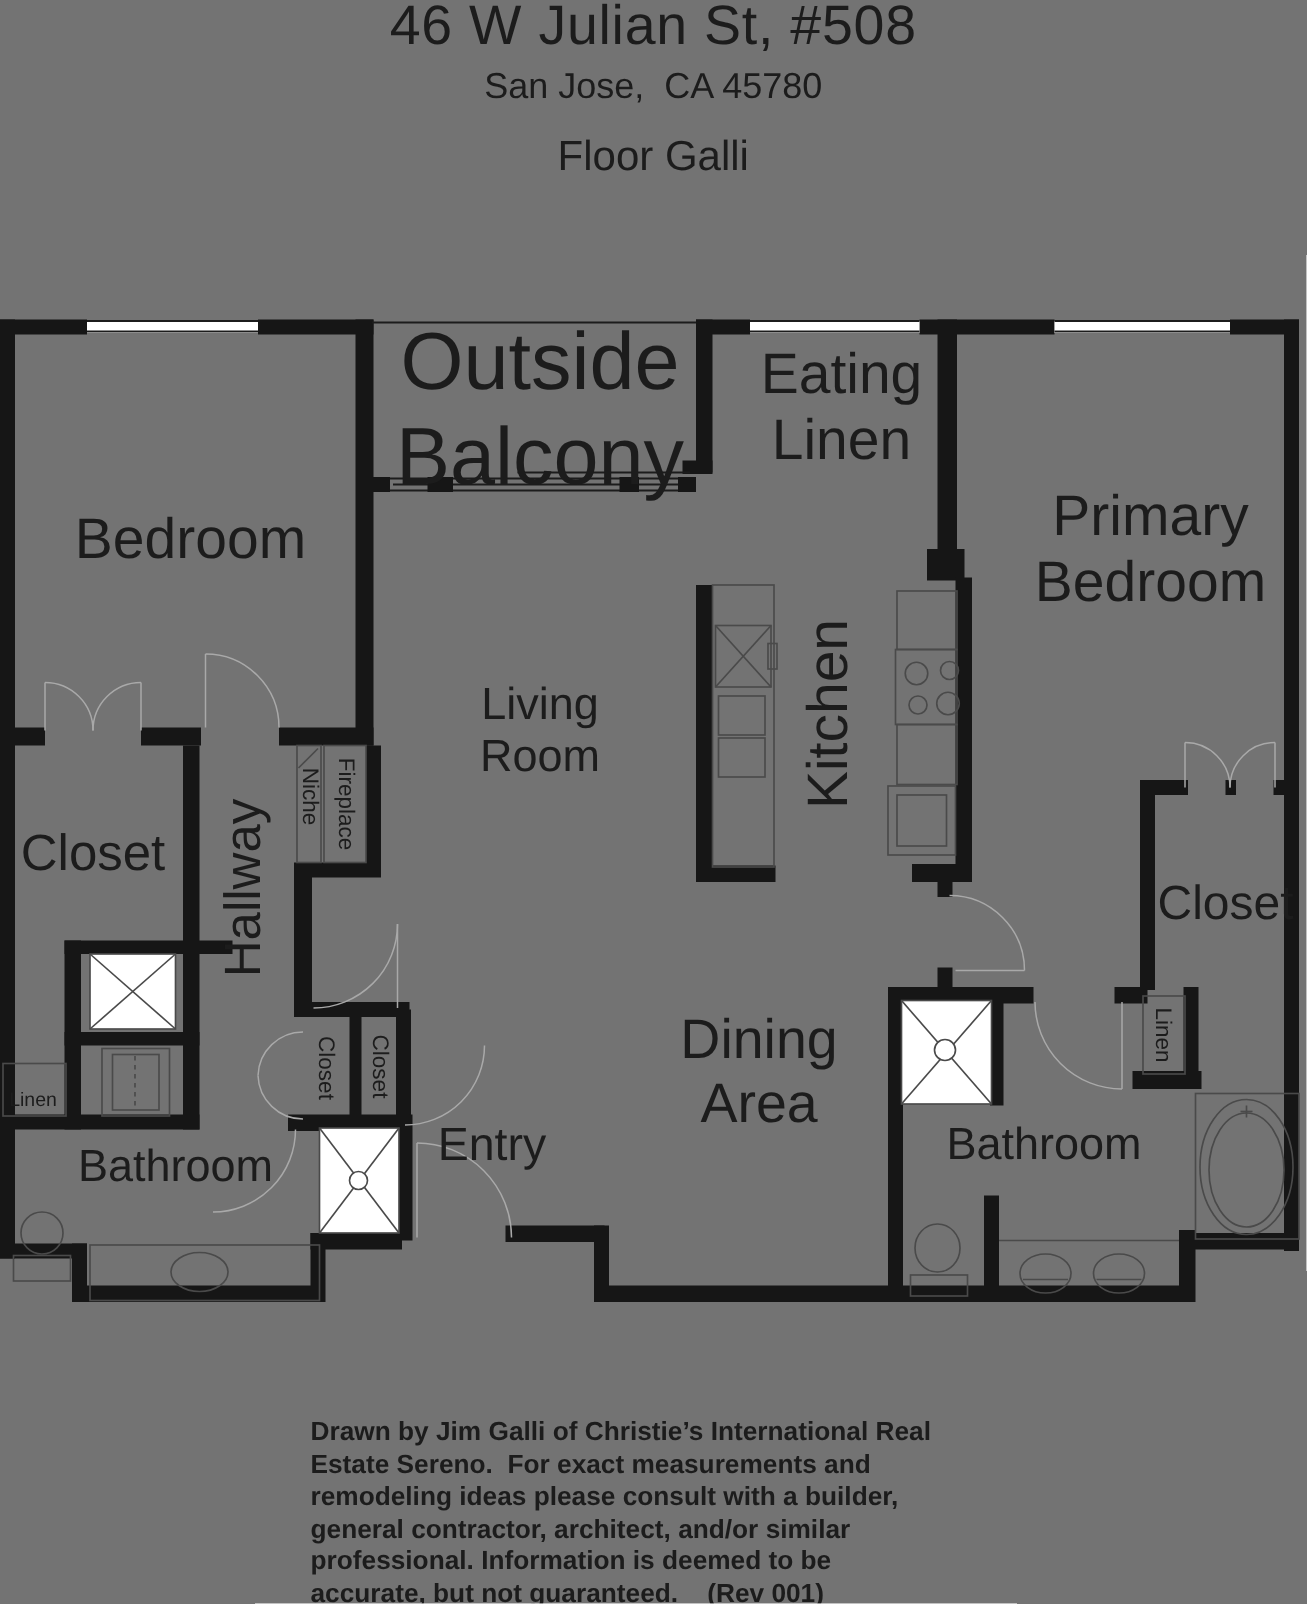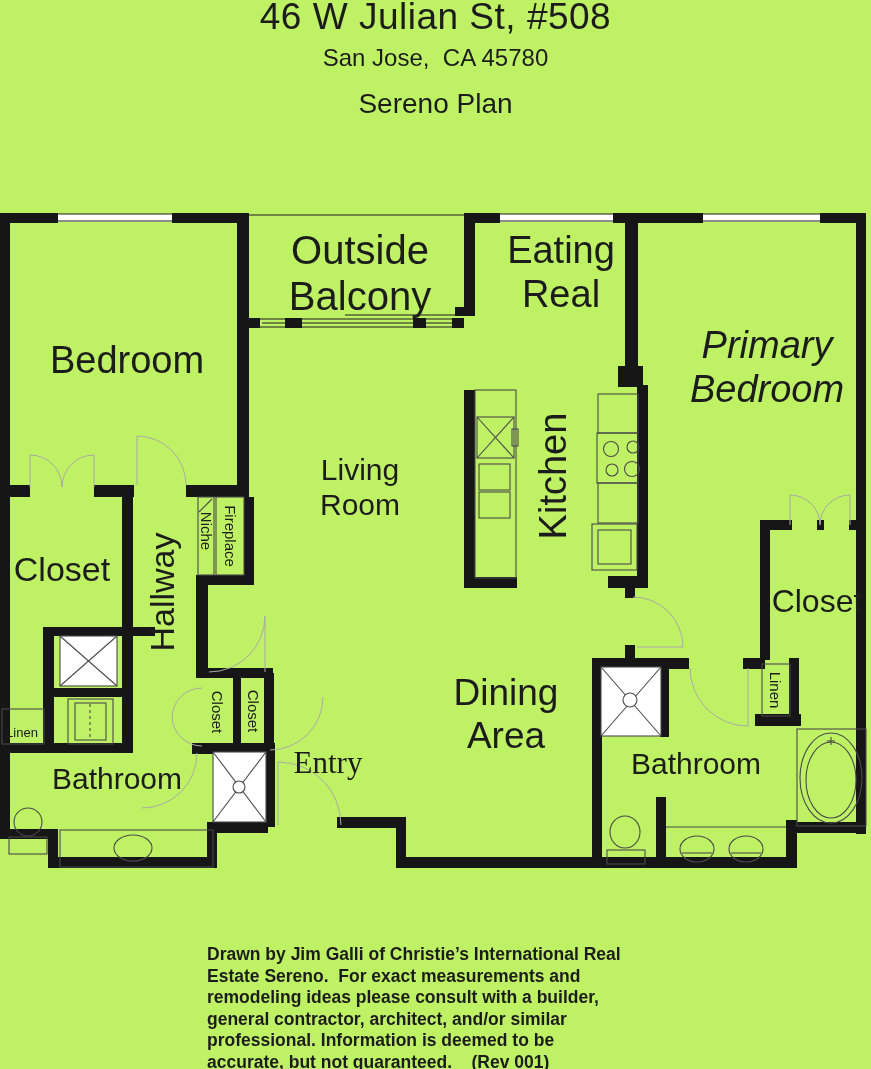--- a/index.html
+++ b/index.html
@@ -1,16 +1,16 @@
 <!DOCTYPE html>
 <html><head>
 <meta charset="utf-8">
 <style>
   html,body{margin:0;padding:0;background:#ffffff;}
-  #canvas{position:relative;width:871px;height:1069px;background:#bef264;overflow:hidden;
+  #canvas{position:relative;width:871px;height:1069px;background:#737373;overflow:hidden;
           font-family:"Liberation Sans", sans-serif;color:#1c1c1c;}
   .hdr{position:absolute;left:0;width:871px;text-align:center;white-space:pre-wrap;}
   #addr{top:-4px;font-size:37px;letter-spacing:0.5px;}
   #city{top:44px;font-size:24px;}
   #fplan{top:88px;font-size:28px;}
   .lbl{position:absolute;white-space:pre-line;text-align:center;line-height:1.16;
        transform:translate(-50%,-50%);color:#1c1c1c;}
   .r90{transform:translate(-50%,-50%) rotate(90deg);}
   .rm90{transform:translate(-50%,-50%) rotate(-90deg);}
   #footer{position:absolute;left:207px;top:944px;width:470px;font-size:17.5px;font-weight:bold;
@@ -22,21 +22,21 @@
   .arc{fill:none;stroke:#a9a9a9;stroke-width:1;}
   .win{stroke:#1c1c1c;stroke-width:1.2;}
 </style>
 </head>
 <body>
 
 <div id="canvas">
 
   <div id="addr" class="hdr">46 W Julian St, #508</div>
   <div id="city" class="hdr">San Jose,  CA 45780</div>
-  <div id="fplan" class="hdr">Sereno Plan</div>
+  <div id="fplan" class="hdr">Floor Galli</div>
 
   <svg width="871" height="1069" viewBox="0 0 871 1069">
 
     <g>
       <rect class="wall" x="0" y="213" width="58" height="10"></rect>
       <rect class="wall" x="172" y="213" width="77" height="10"></rect>
       <rect class="wall" x="464" y="213" width="36" height="10"></rect>
       <rect class="wall" x="613" y="213" width="90" height="10"></rect>
       <rect class="wall" x="820" y="213" width="46" height="10"></rect>
       <rect class="wall" x="0" y="213" width="10" height="626"></rect>
@@ -246,38 +246,38 @@
         <circle class="fx" cx="612" cy="470" r="6"></circle>
         <circle class="fx" cx="632" cy="469" r="7.5"></circle>
         <rect class="fx" x="598" y="483" width="40" height="40"></rect>
         <rect class="fx" x="592" y="524" width="45" height="46"></rect>
         <rect class="fx" x="598" y="530" width="33" height="34"></rect>
       </g>
     </g>
   </svg>
 
   <div class="lbl" style="left:127px;top:360px;font-size:38px;">Bedroom</div>
-  <div class="lbl" style="left:360px;top:273px;font-size:40px;">Outside
+  <div class="lbl" style="left:360px;top:273px;font-size:54px;">Outside
 Balcony</div>
   <div class="lbl" style="left:561px;top:272px;font-size:38px;">Eating
-Real</div>
-  <div class="lbl" style="left:767px;top:367px;font-size:38px;font-style:italic;">Primary
+Linen</div>
+  <div class="lbl" style="left:767px;top:367px;font-size:38px;">Primary
 Bedroom</div>
   <div class="lbl" style="left:360px;top:488px;font-size:30px;">Living
 Room</div>
   <div class="lbl rm90" style="left:553px;top:476px;font-size:38px;">Kitchen</div>
   <div class="lbl" style="left:62px;top:570px;font-size:34px;">Closet</div>
   <div class="lbl rm90" style="left:163px;top:592px;font-size:34px;">Hallway</div>
   <div class="lbl r90" style="left:206px;top:531px;font-size:15px;">Niche</div>
   <div class="lbl r90" style="left:230px;top:536px;font-size:15px;">Fireplace</div>
   <div class="lbl" style="left:22px;top:733px;font-size:13px;">Linen</div>
   <div class="lbl" style="left:117px;top:779px;font-size:30px;">Bathroom</div>
   <div class="lbl r90" style="left:217px;top:712px;font-size:15px;">Closet</div>
   <div class="lbl r90" style="left:253px;top:711px;font-size:15px;">Closet</div>
-  <div class="lbl" style="left:328px;top:763px;font-size:31px;font-family:Liberation Serif, serif;">Entry</div>
+  <div class="lbl" style="left:328px;top:763px;font-size:31px;">Entry</div>
   <div class="lbl" style="left:506px;top:715px;font-size:37px;">Dining
 Area</div>
   <div class="lbl" style="left:696px;top:764px;font-size:30px;">Bathroom</div>
   <div class="lbl" style="left:817px;top:602px;font-size:32px;">Closet</div>
   <div class="lbl r90" style="left:775px;top:690px;font-size:15px;">Linen</div>
 
   <div id="footer">Drawn by Jim Galli of Christie’s International Real
 Estate Sereno.  For exact measurements and
 remodeling ideas please consult with a builder,
 general contractor, architect, and/or similar

